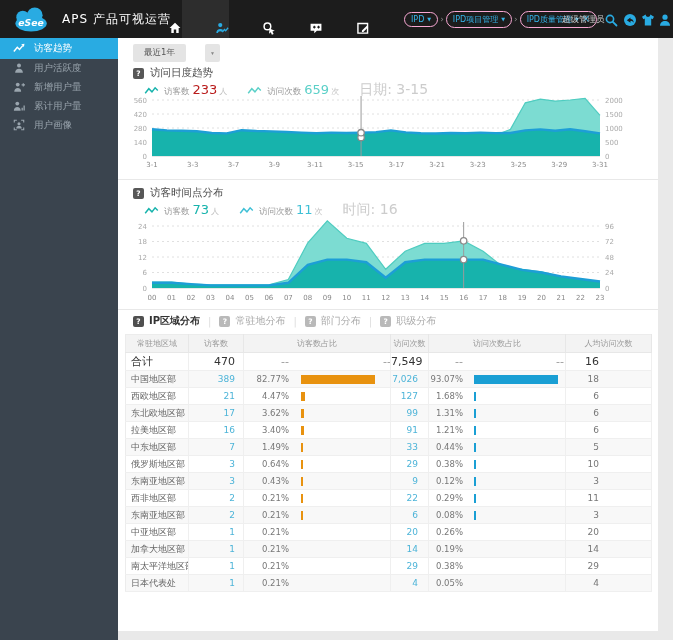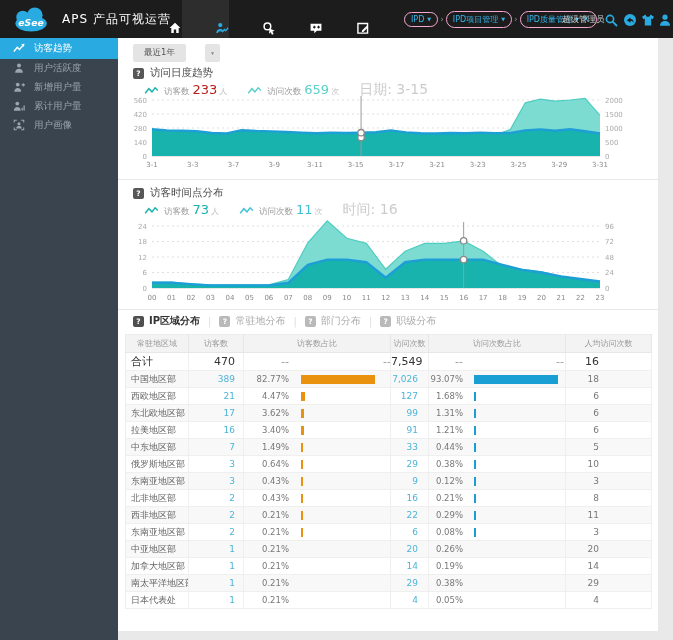--- a/index.html
+++ b/index.html
@@ -568,42 +568,20 @@
                 <div class="pctcell">
                   <span class="pcttxt p2">0.12%</span>
                   <div class="barzone z2">
                     <div class="bar" style="width:2px;background:#1a9fd4"></div>
                   </div>
                 </div>
               </td>
               <td class="avg">3</td>
             </tr>
             <tr class="data">
-              <td class="tname">北非地区部</td>
-              <td class="num lnk">2</td>
-              <td>
-                <div class="pctcell">
-                  <span class="pcttxt p1">0.43%</span>
-                  <div class="barzone z1">
-                    <div class="bar" style="width:2px;background:#e8920f"></div>
-                  </div>
-                </div>
-              </td>
-              <td class="num n2 lnk">16</td>
-              <td>
-                <div class="pctcell">
-                  <span class="pcttxt p2">0.21%</span>
-                  <div class="barzone z2">
-                    <div class="bar" style="width:2px;background:#1a9fd4"></div>
-                  </div>
-                </div>
-              </td>
-              <td class="avg">8</td>
-            </tr>
-            <tr class="data">
               <td class="tname">西非地区部</td>
               <td class="num lnk">2</td>
               <td>
                 <div class="pctcell">
                   <span class="pcttxt p1">0.21%</span>
                   <div class="barzone z1">
                     <div class="bar" style="width:2px;background:#e8920f"></div>
                   </div>
                 </div>
               </td>

